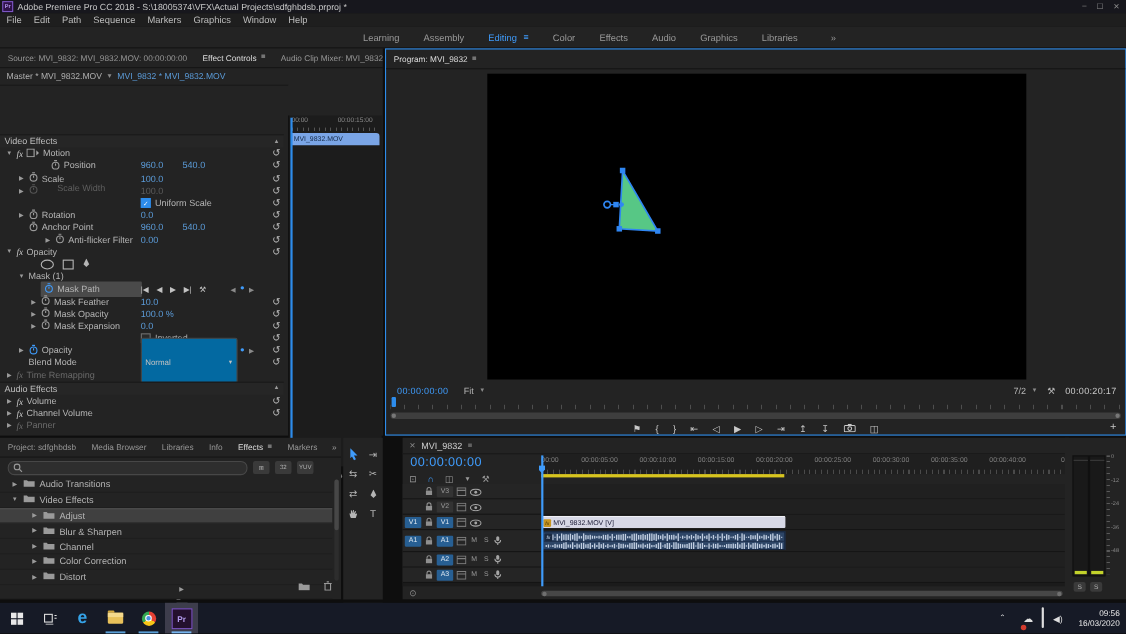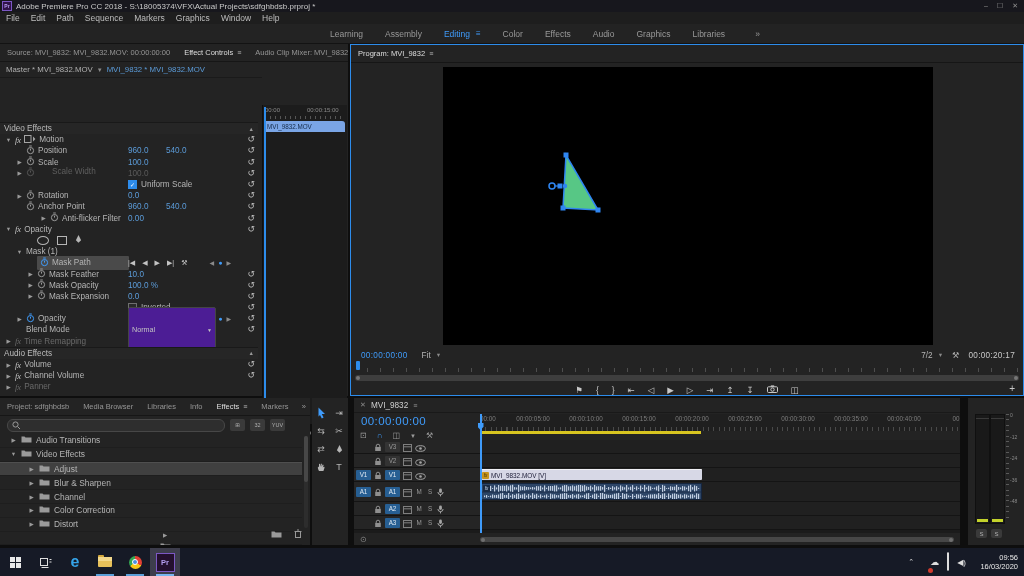--- a/index.html
+++ b/index.html
@@ -38,21 +38,21 @@
   .hl{background:#4a4a4a;display:flex;align-items:center;gap:3px;padding:1px 3px;border-radius:1px;width:86px}
   .ec-mid{position:absolute;left:128px;display:flex;align-items:center;gap:0}
   .ec-val{color:#5b9bd8;width:38px;white-space:nowrap}
   .ec-val.off{color:#5a5a5a}
   .ec-keynav{position:absolute;right:27px;display:flex;gap:4px;align-items:center;color:#8a8a8a;font-size:6px}
   .ec-keynav .kdot{color:#3f9bfa;font-size:7px}
   .ec-reset{position:absolute;right:3px;color:#bdbdbd;font-size:9px;line-height:9px}
   .ec-collapse{position:absolute;right:4px;font-size:5.5px;color:#9a9a9a}
   .cb{width:7px;height:7px;border:1px solid #6f6f6f;background:#2a2a2a;display:flex;align-items:center;justify-content:center;font-size:6px;color:#fff;margin-right:4px}
   .cb.on{background:#2d8ceb;border-color:#2d8ceb}
-  .ec-dd{width:80px;height:9px;background:#4c1d95;border:1px solid #454545;border-radius:2px;font-size:7.2px;color:#c3c3c3;display:flex;align-items:center;justify-content:space-between;padding:17px 3px}
+  .ec-dd{width:80px;height:9px;background:#0369a1;border:1px solid #454545;border-radius:2px;font-size:7.2px;color:#c3c3c3;display:flex;align-items:center;justify-content:space-between;padding:17px 3px}
   .trkbtns{display:flex;gap:7px;color:#c3c3c3;font-size:7px;align-items:center}
   .masktools{display:flex;gap:8px;align-items:center;margin-left:22px}
   .mt-ellipse{width:10px;height:7px;border:1px solid #b5b5b5;border-radius:50%}
   .mt-rect{width:8px;height:7px;border:1px solid #b5b5b5}
   #ec-mini{position:absolute;left:262px;top:61px;width:84px;height:319px;background:#1c1c1c;border-left:1px solid #0f0f0f}
   #ec-mini-ruler{position:absolute;top:2px;left:0;width:100%;height:8px;font-size:6px;color:#8a8a8a}
   #ec-mini-ticks{position:absolute;top:11px;left:2px;right:2px;height:3px;background:repeating-linear-gradient(90deg,#555 0 1px,transparent 1px 5px)}
   #ec-mini-clip{position:absolute;top:16px;left:2px;width:78px;height:11px;background:#7aa5e6;color:#142a48;font-size:6.3px;display:flex;align-items:center;padding-left:2px;border-radius:0 3px 0 0}
   #ec-playhead{position:absolute;left:1px;top:2px;width:2px;bottom:2px;background:#2d8ceb}
   #ec-footer{position:absolute;left:0;top:382px;width:348px;height:14px;display:flex;align-items:center}
@@ -83,21 +83,21 @@
   #fx-tree{position:absolute;left:0;top:36px;width:302px}
   .tree-row{height:12.8px;display:flex;align-items:center;gap:4px;font-size:8.4px;color:#b5b5b5;border-bottom:1px solid #1e1e1e}
   .tree-row.selected{background:#404040;border-top:1px solid #4f4f4f}
   #proj-bottom{position:absolute;right:8px;bottom:3px;display:flex;gap:12px;align-items:center}
   #proj-scroll{position:absolute;right:2px;top:38px;width:4px;height:92px;background:#2d2d2d;border-radius:2px}
   #proj-scroll .hnd{position:absolute;top:0;width:4px;height:46px;background:#474747;border-radius:2px}
   
   #tools-panel{left:312px;top:398px;width:36px;height:147px;display:grid;grid-template-columns:18px 18px;justify-content:center;align-content:start;padding-top:8px;row-gap:4px}
   .tool{height:14px;display:flex;align-items:center;justify-content:center;font-size:9px;color:#b5b5b5}
   
-  #tl-panel{left:354px;top:398px;width:606px;height:147px}
+  #tl-panel{left:366px;top:398px;width:606px;height:147px}
   #tl-tabrow{height:14px;display:flex;align-items:center;gap:5px;font-size:8.2px;color:#cfcfcf;border-bottom:1px solid #191919;padding-left:6px}
   #tl-close{color:#8a8a8a;font-size:7px}
   #tl-menu{color:#9a9a9a;font-size:7px}
   #tl-tc{position:absolute;left:7px;top:17px;font-size:11.5px;color:#3f9bfa;letter-spacing:.4px}
   #tl-toolbar{position:absolute;left:6px;top:33px;display:flex;gap:10px;font-size:8px;color:#9a9a9a;align-items:center}
   #tl-toolbar .snap{color:#3f9bfa;font-weight:bold}
   #tl-ruler{position:absolute;left:126px;top:16px;right:0;height:17px;background:#1f1f1f;font-size:6.3px;color:#7e7e7e;overflow:hidden}
   #tl-ruler .tickstrip{position:absolute;left:0;right:0;bottom:0;height:4px;background:repeating-linear-gradient(90deg,#4a4a4a 0 1px,transparent 1px 5.3px)}
   .rlabel{position:absolute;top:1px;transform:translateX(-50%);white-space:nowrap}
   #tl-workarea{position:absolute;left:126px;top:33px;width:221px;height:2.5px;background:#d8c520}
@@ -222,21 +222,21 @@
                 <rect x="0.5" y="0.5" width="6.5" height="7" fill="none" stroke="#a5a5a5"></rect>
                 <path d="M9 1.6l2.4 2.4L9 6.4z" fill="#a5a5a5"></path>
               </svg></span>
             <span class="lbl">Motion</span>
           </span>
         </div>
         <div class="ec-mid"></div>
         <span class="ec-reset">↺</span>
       </div>
       <div class="ec-row">
-        <div class="ec-left" style="padding-left: 16px;">
+        <div class="ec-left" style="padding-left: 16px; margin-left: 20px;">
           <span class="tw-sp"></span>
           <span style="display: flex; align-items: center; gap: 3px;">
             <span><svg width="9" height="10" viewBox="0 0 9 10">
                 <circle cx="4.5" cy="5.6" r="3.1" fill="none" stroke="#9a9a9a"></circle>
                 <path d="M4.5 5.6V3.6M3.2 1h2.6" stroke="#9a9a9a" fill="none"></path>
               </svg></span>
             <span class="lbl">Position</span>
           </span>
         </div>
         <div class="ec-mid">

